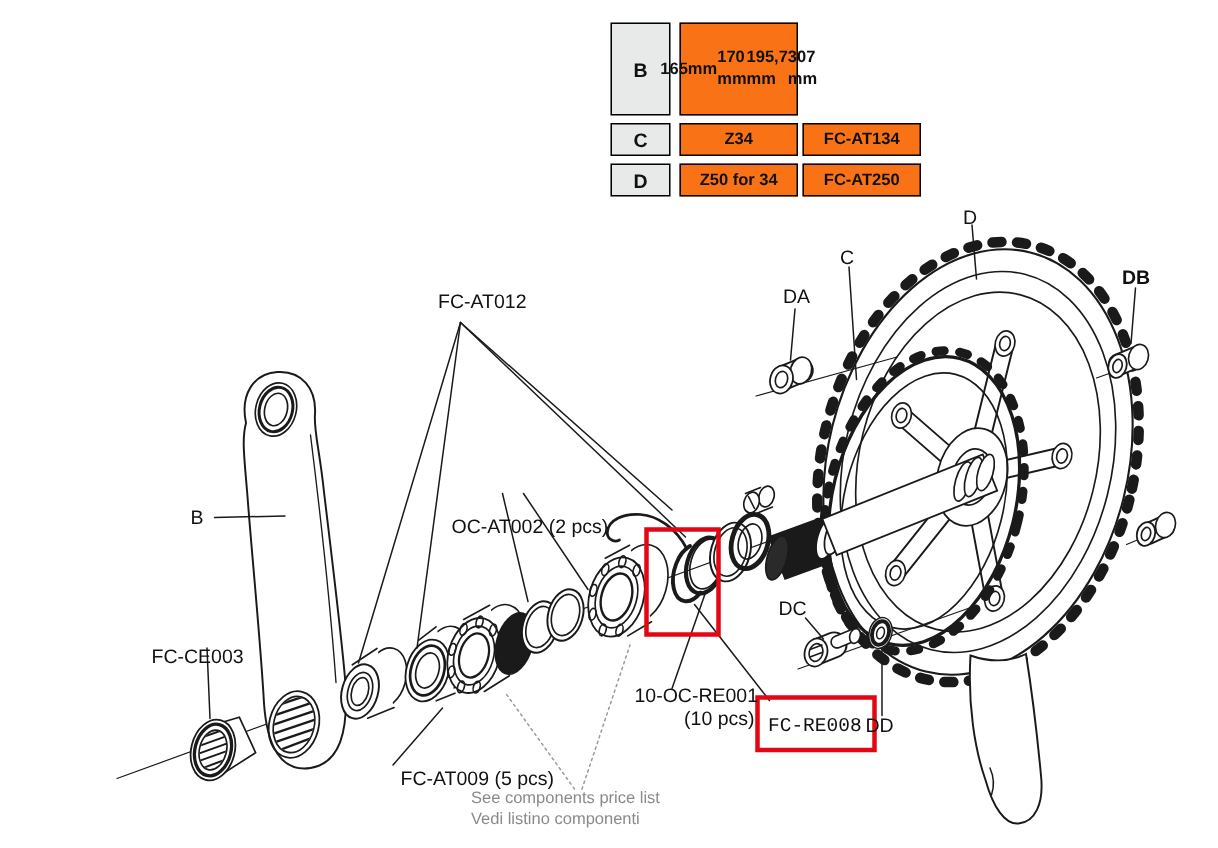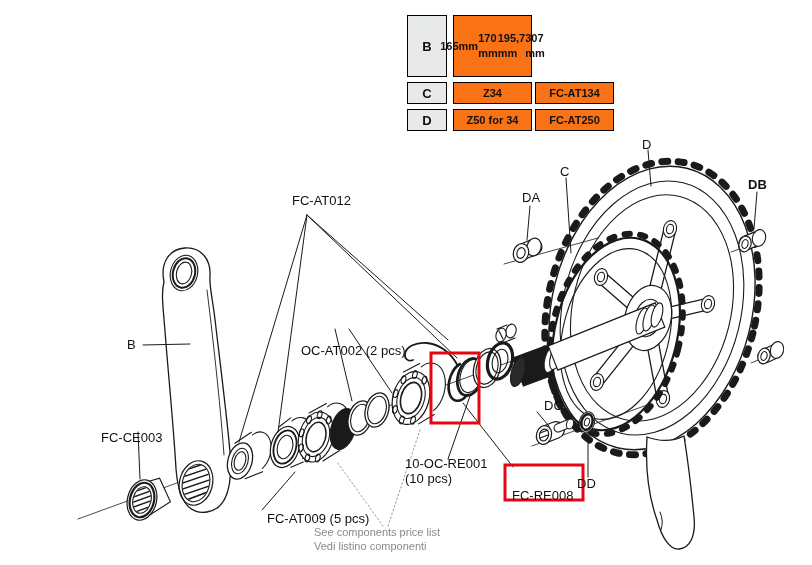--- a/index.html
+++ b/index.html
@@ -295,27 +295,27 @@
 
   <rect x="431" y="353" width="48" height="70" stroke="#e30613" stroke-width="3"></rect>
   <rect x="505" y="465" width="78" height="35" stroke="#e30613" stroke-width="3"></rect>
 </svg>
 
 <div class="lbl" style="left:276px;top:193px;margin-left:16px;">FC-AT012</div>
 <div class="lbl" style="left:301px;top:311px;margin-top:32px;">OC-AT002 (2 pcs)</div>
 <div class="lbl" style="left:127px;top:337px;">B</div>
 <div class="lbl" style="left:101px;top:430px;">FC-CE003</div>
 <div class="lbl" style="left:227px;top:511px;margin-left:40px;">FC-AT009 (5 pcs)</div>
-<div class="lbl" style="left:405px;top:456px;width:80px;text-align:left;">
+<div class="lbl" style="left:423px;top:456px;width:80px;text-align:right;">
   <div>10-OC-RE001</div>
   <div>(10 pcs)</div>
 </div>
-<div class="lbl" style="left:512px;top:488px;">FC-RE008</div>
+<div class="lbl" style="left:512px;top:476px;font-family:Liberation Mono, monospace;">FC-RE008</div>
 <div class="lbl" style="left:577px;top:476px;">DD</div>
-<div class="lbl" style="left:544px;top:398px;">DC</div>
+<div class="lbl" style="left:519px;top:398px;">DC</div>
 <div class="lbl" style="left:522px;top:190px;">DA</div>
 <div class="lbl" style="left:560px;top:164px;">C</div>
 <div class="lbl" style="left:642px;top:137px;">D</div>
 <div class="lbl" style="left:748px;top:177px;font-weight:bold;">DB</div>
 
 <div class="note" style="left:314px;top:526px;">See components price list</div>
 <div class="note" style="left:314px;top:540px;">Vedi listino componenti</div>
 
 <div class="ptable">
   <div class="trow" style="top:15px;height:62px;">

